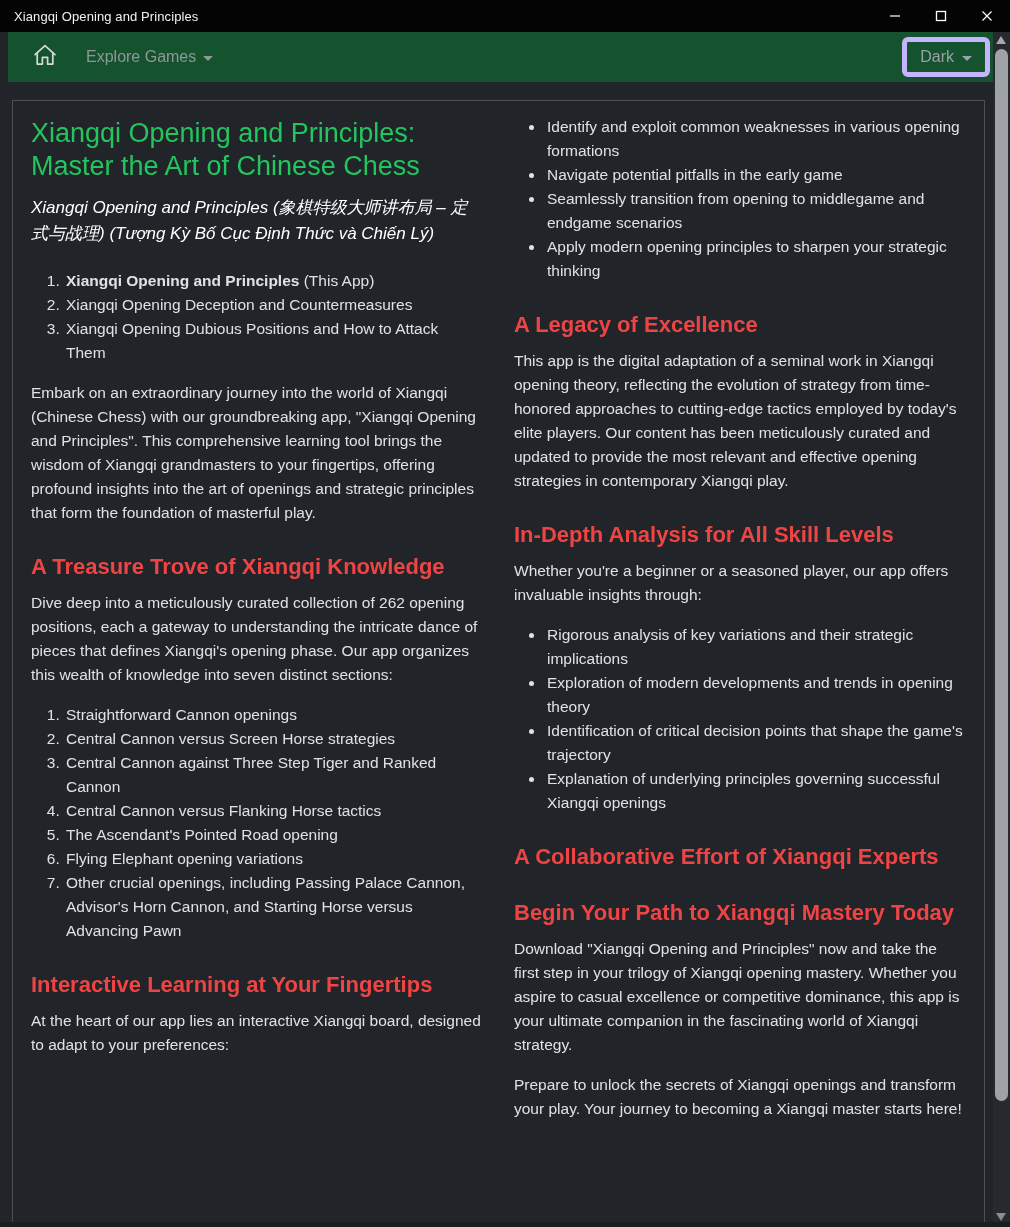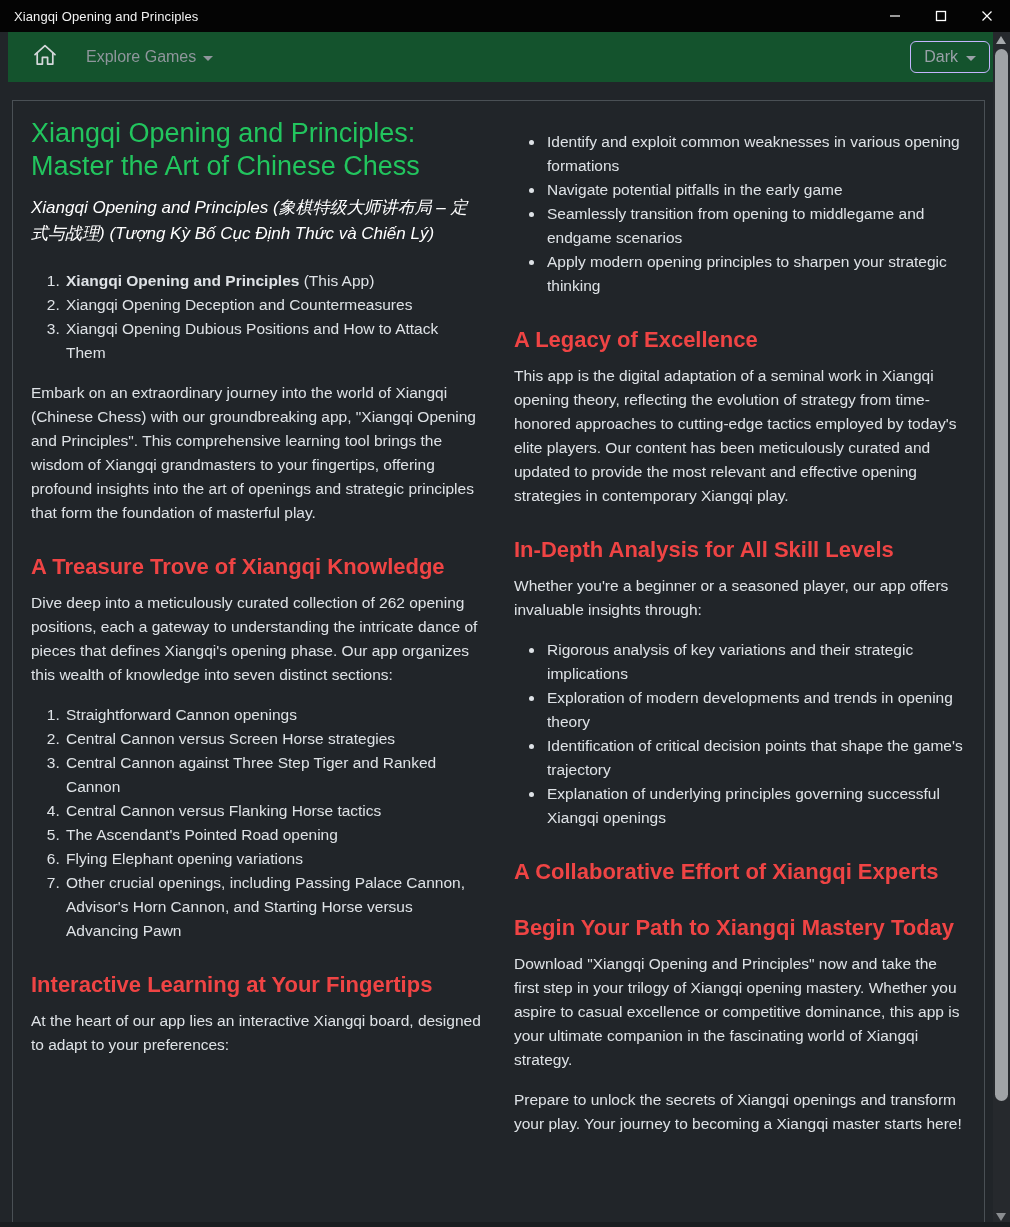--- a/index.html
+++ b/index.html
@@ -24,21 +24,21 @@
   
   .navbar {
     position: absolute; top: 32px; left: 8px; width: 1010px; height: 50px;
     background: #14532d; display: flex; align-items: center; padding: 0 28px 0 20px;
   }
   .home-btn { width: 34px; height: 34px; display: flex; align-items: center; justify-content: center; }
   .nav-item { display: flex; align-items: center; gap: 7px; margin-left: 24px; color: #8f969c; font-size: 16px; }
   .caret { width: 0; height: 0; border-left: 5px solid transparent; border-right: 5px solid transparent; border-top: 5px solid #8f969c; display: inline-block; margin-top: 2px; }
   .theme-btn {
     margin-left: auto; display: flex; align-items: center; gap: 8px;
-    color: #9aa1a8; font-size: 16px; border: 1px solid #c4b5fd; border-radius: 6px;
+    color: #9aa1a8; font-size: 16px; border: 5px solid #c4b5fd; border-radius: 6px;
     padding: 6px 13px; background: transparent;
   }
   .theme-btn .caret { border-top-color: #9aa1a8; }
 
   
   .scrollbar {
     position: absolute; top: 32px; right: 0; width: 17px; height: 1195px;
     background: #26292d;
   }
   .sb-up { position: absolute; top: 4px; left: 3px; width: 0; height: 0;
@@ -55,21 +55,21 @@
   }
   .cols { display: flex; gap: 33px; }
   .col { width: 450px; flex: 0 0 450px; font-size: 15.5px; line-height: 24px; }
 
   .col h1 { font-size: 27px; line-height: 33px; font-weight: 500; color: #22c55e; margin: 2px 0 12px 0; }
   .subtitle { font-style: italic; font-size: 17px; line-height: 26px; color: #ffffff; margin-bottom: 22px; }
   .col h2 { font-size: 22px; line-height: 28px; font-weight: 700; color: #ef4444; margin: 28px 0 10px 0; }
   .col h2:first-child { margin-top: 0; }
   .col p { margin: 0 0 16px 0; }
   .col p.bold { font-weight: bold; }
-  .col ol, .col ul { margin: 15px 0 16px 0; padding-left: 33px; }
+  .col ol, .col ul { margin: 0 0 16px 0; padding-left: 33px; }
   .col ul { padding-left: 31px; }
   .col li { padding-left: 2px; }
 
   
   .bottom-edge { position: absolute; left: 0; bottom: 0; width: 1010px; height: 5px; background: #1a1d20; }
 </style>
 </head>
 <body>
 
 <div class="titlebar">

